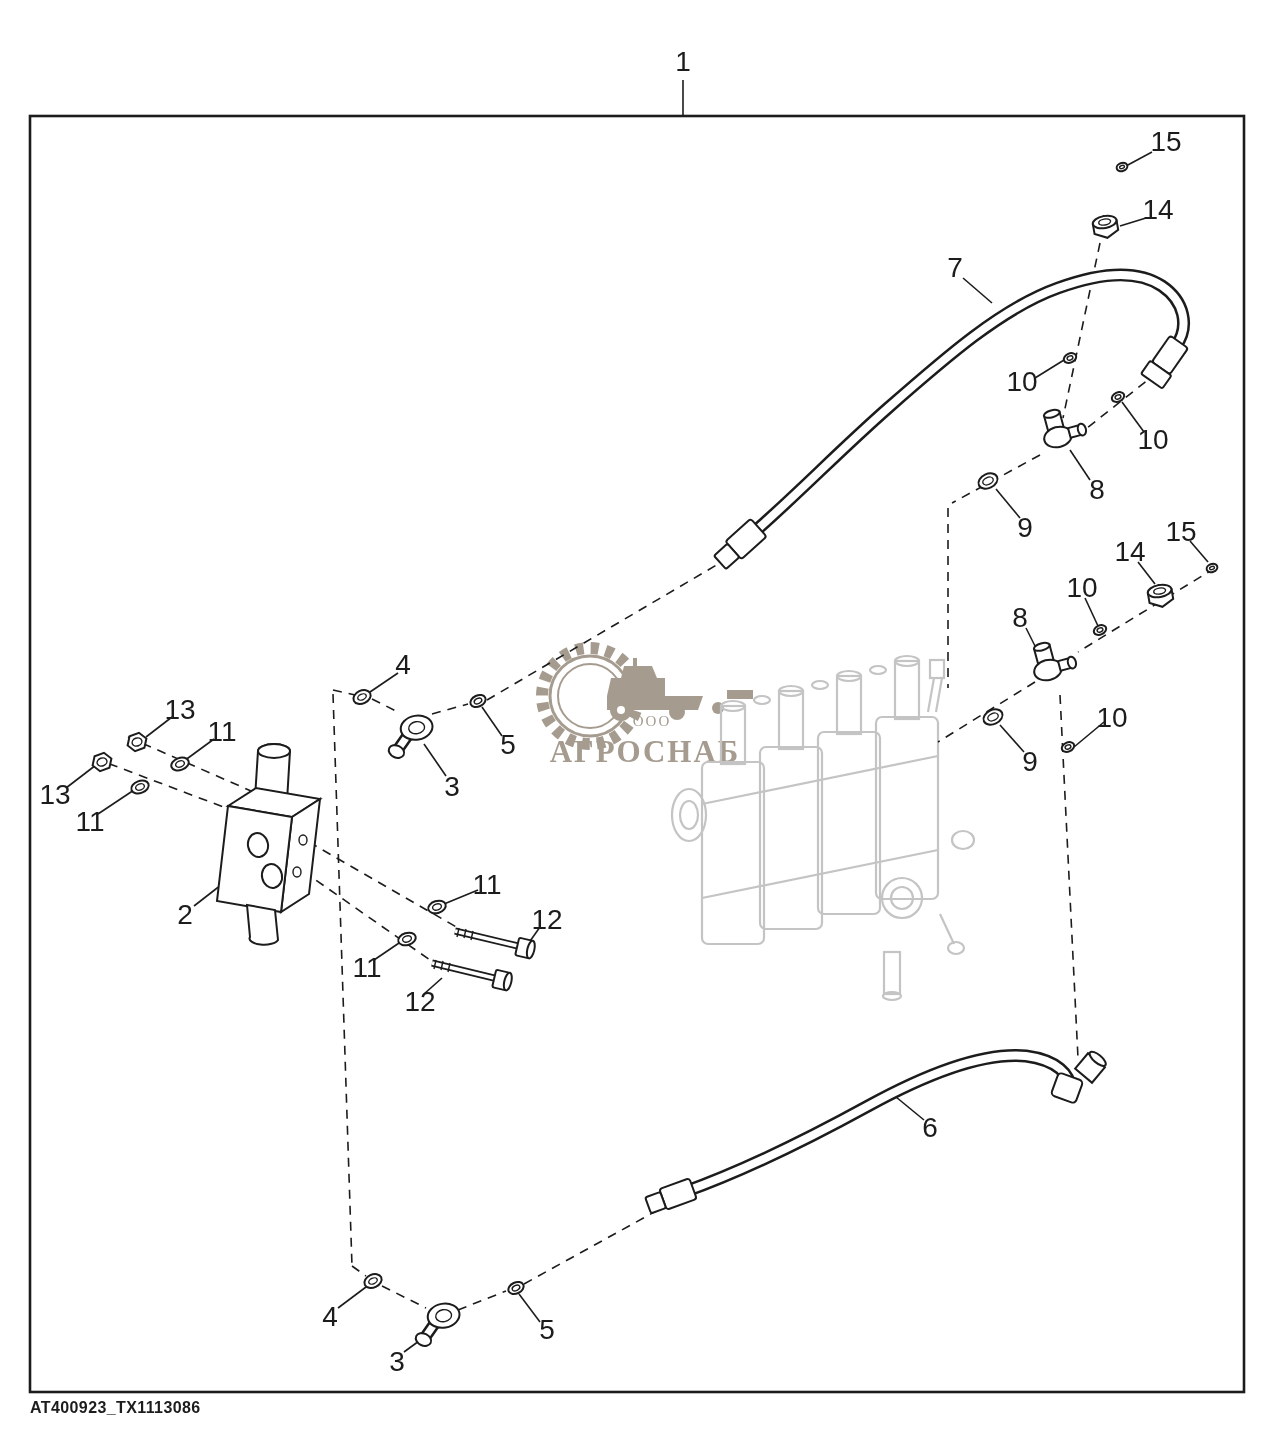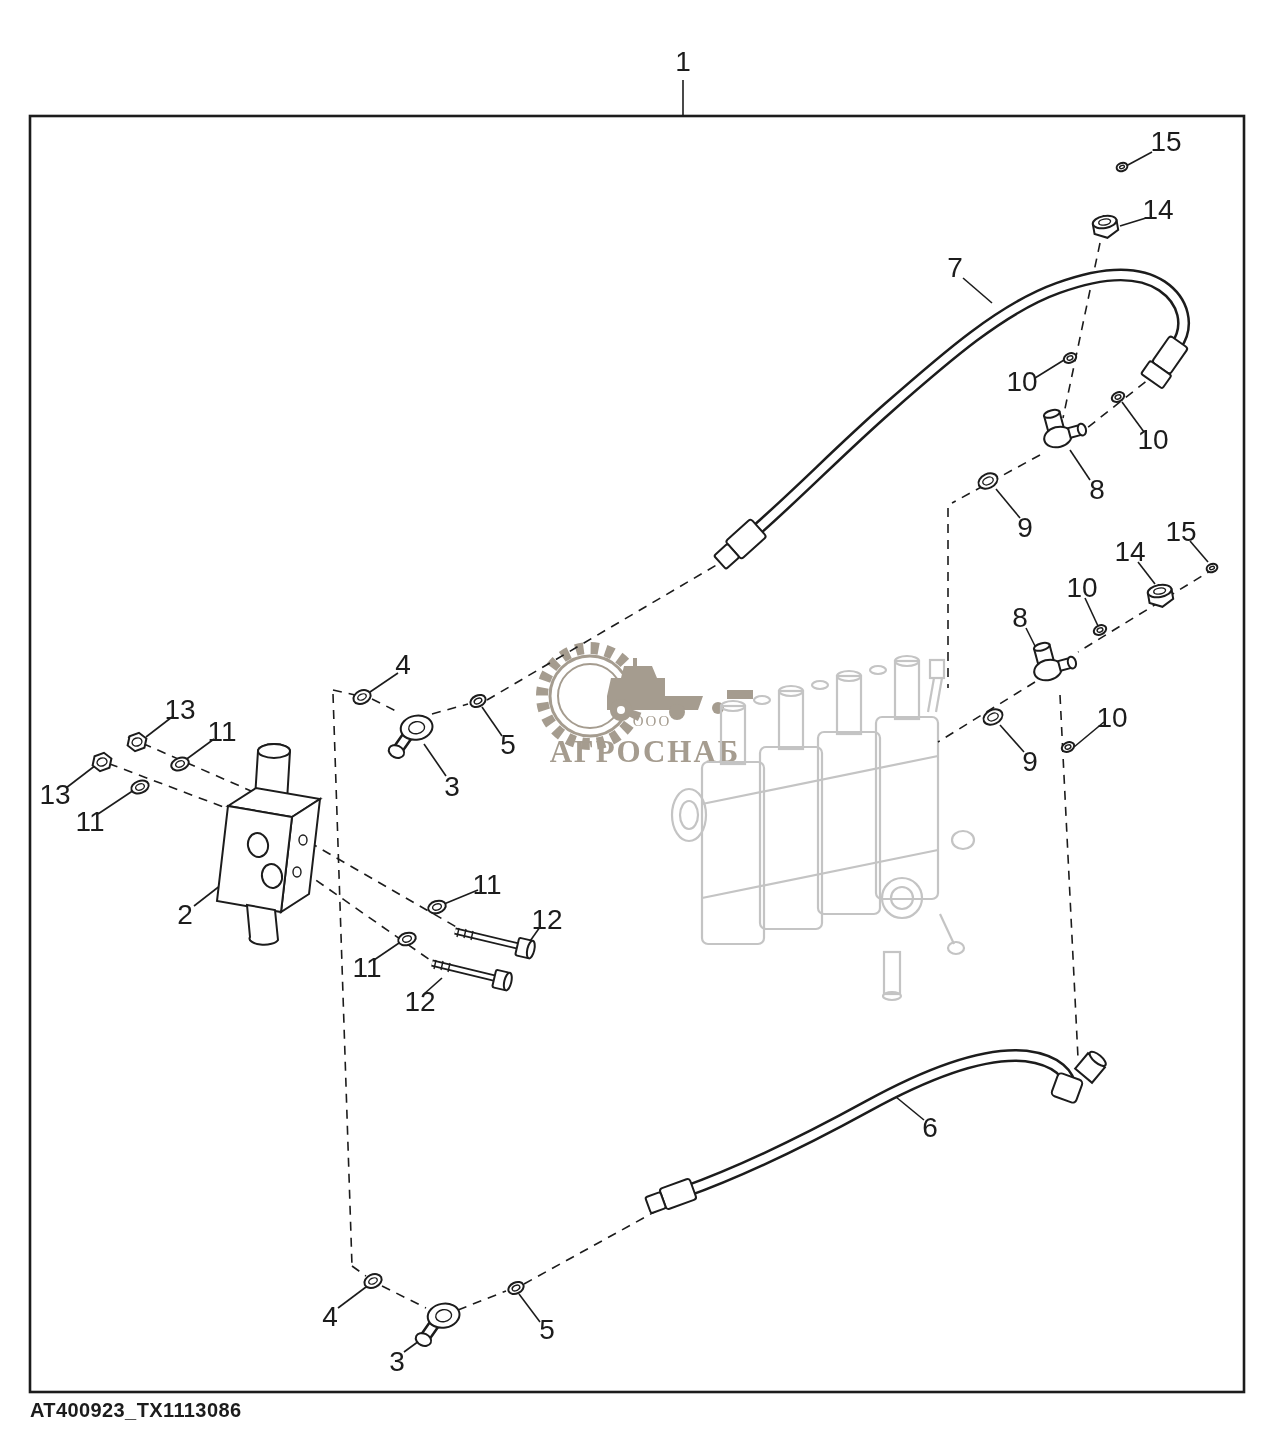--- a/index.html
+++ b/index.html
@@ -20,21 +20,21 @@
   .part{stroke:var(--ink);stroke-width:2;fill:#fff;}
   .hoseO{stroke:var(--ink);stroke-width:13;fill:none;stroke-linecap:round;}
   .hoseI{stroke:#fff;stroke-width:8;fill:none;stroke-linecap:round;}
   .ghostln{stroke:var(--ghost);stroke-width:2.2;fill:none;}
   .callout{
     position:absolute;transform:translate(-50%,-50%);
     font-size:28px;line-height:1;color:var(--ink);
     font-family:"Liberation Sans",sans-serif;user-select:none;
   }
   .footer-code{
-    position:absolute;left:30px;top:1399px;font-size:20px;font-weight:bold;
+    position:absolute;left:30px;top:1399px;font-size:16px;font-weight:bold;
     letter-spacing:.4px;color:var(--ink);
   }
   .wm{position:absolute;left:515px;top:640px;opacity:.8;}
   .wm text{font-family:"Liberation Serif",serif;}
 </style>
 </head>
 <body>
 
 <div class="canvas">
 

